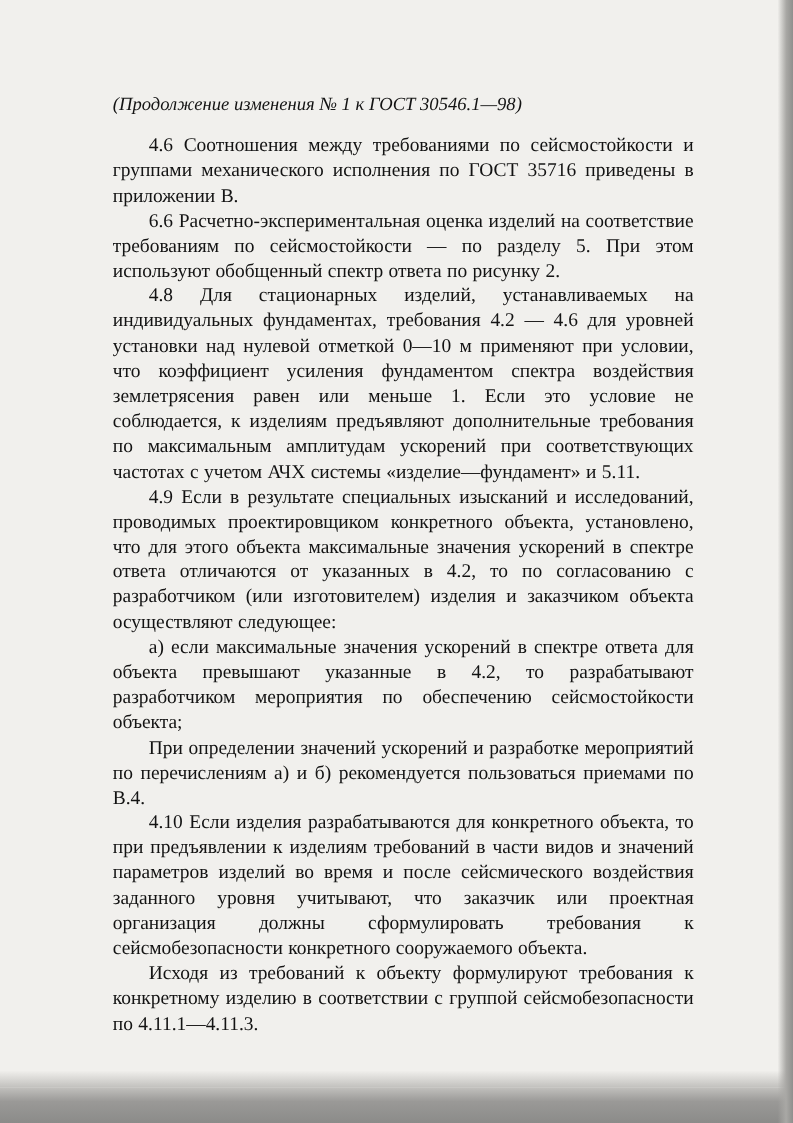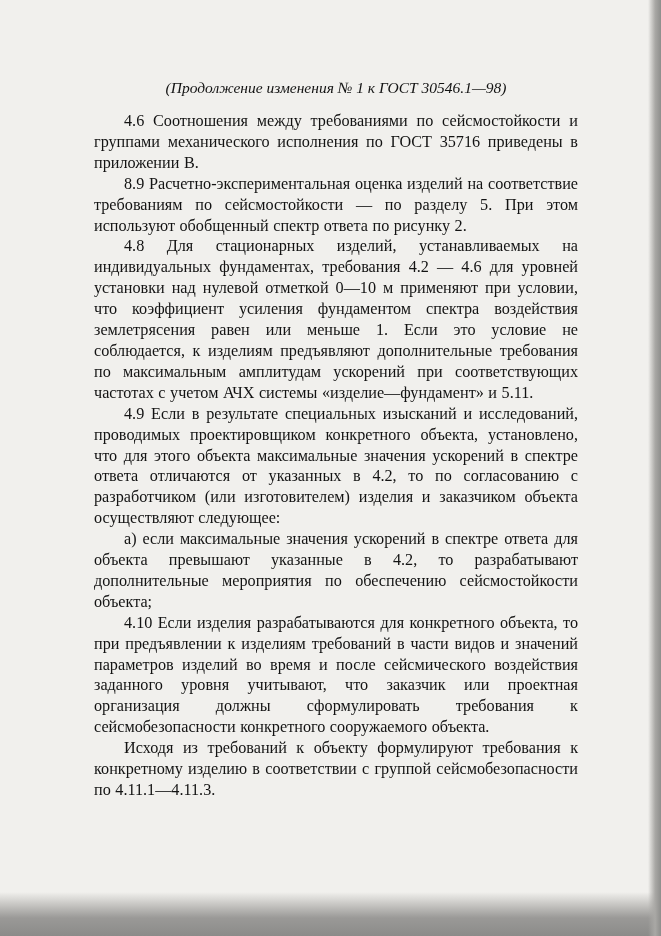--- a/index.html
+++ b/index.html
@@ -41,21 +41,20 @@
     background: linear-gradient(to bottom, rgba(210,209,206,0), #c2c1be);
   }
   .content {
     position: absolute;
     left: 94px;
     top: 78px;
     width: 484px;
   }
   .page-header {
     font-style: italic;
-    text-align: center;
     font-size: 15.5px;
     line-height: 20px;
     margin: 0 0 13px 0;
     white-space: nowrap;
   }
   .body-text p {
     margin: 0;
     text-align: justify;
     text-indent: 30px;
     font-size: 16.2px;
@@ -67,24 +66,25 @@
 <body>
 
 <div class="page">
 
   <div class="content">
 
     <div class="page-header">(Продолжение изменения № 1 к ГОСТ 30546.1—98)</div>
 
     <div class="body-text">
       <p>4.6 Соотношения между требованиями по сейсмостойкости и группами механического исполнения по ГОСТ 35716 приведены в приложении В.</p>
-      <p>8.9 Расчетно-экспериментальная оценка изделий на соответствие требованиям по сейсмостойкости — по разделу 5. При этом используют обобщенный спектр ответа по рисунку 2.</p>
+      <p>6.6 Расчетно-экспериментальная оценка изделий на соответствие требованиям по сейсмостойкости — по разделу 5. При этом используют обобщенный спектр ответа по рисунку 2.</p>
       <p>4.8 Для стационарных изделий, устанавливаемых на индивидуальных фундаментах, требования 4.2 — 4.6 для уровней установки над нулевой отметкой 0—10 м применяют при условии, что коэффициент усиления фундаментом спектра воздействия землетрясения равен или меньше 1. Если это условие не соблюдается, к изделиям предъявляют дополнительные требования по максимальным амплитудам ускорений при соответствующих частотах с учетом АЧХ системы «изделие—фундамент» и 5.11.</p>
       <p>4.9 Если в результате специальных изысканий и исследований, проводимых проектировщиком конкретного объекта, установлено, что для этого объекта максимальные значения ускорений в спектре ответа отличаются от указанных в 4.2, то по согласованию с разработчиком (или изготовителем) изделия и заказчиком объекта осуществляют следующее:</p>
-      <p>а) если максимальные значения ускорений в спектре ответа для объекта превышают указанные в 4.2, то разрабатывают дополнительные мероприятия по обеспечению сейсмостойкости объекта;</p>
+      <p>а) если максимальные значения ускорений в спектре ответа для объекта превышают указанные в 4.2, то разрабатывают разработчиком мероприятия по обеспечению сейсмостойкости объекта;</p>
+      <p>При определении значений ускорений и разработке мероприятий по перечислениям а) и б) рекомендуется пользоваться приемами по В.4.</p>
       <p>4.10 Если изделия разрабатываются для конкретного объекта, то при предъявлении к изделиям требований в части видов и значений параметров изделий во время и после сейсмического воздействия заданного уровня учитывают, что заказчик или проектная организация должны сформулировать требования к сейсмобезопасности конкретного сооружаемого объекта.</p>
       <p>Исходя из требований к объекту формулируют требования к конкретному изделию в соответствии с группой сейсмобезопасности по 4.11.1—4.11.3.</p>
 
     </div>
 
   </div>
 
   <div class="scan-bottom-soft"></div>
   <div class="scan-bottom"></div>
   <div class="scan-right"></div>

